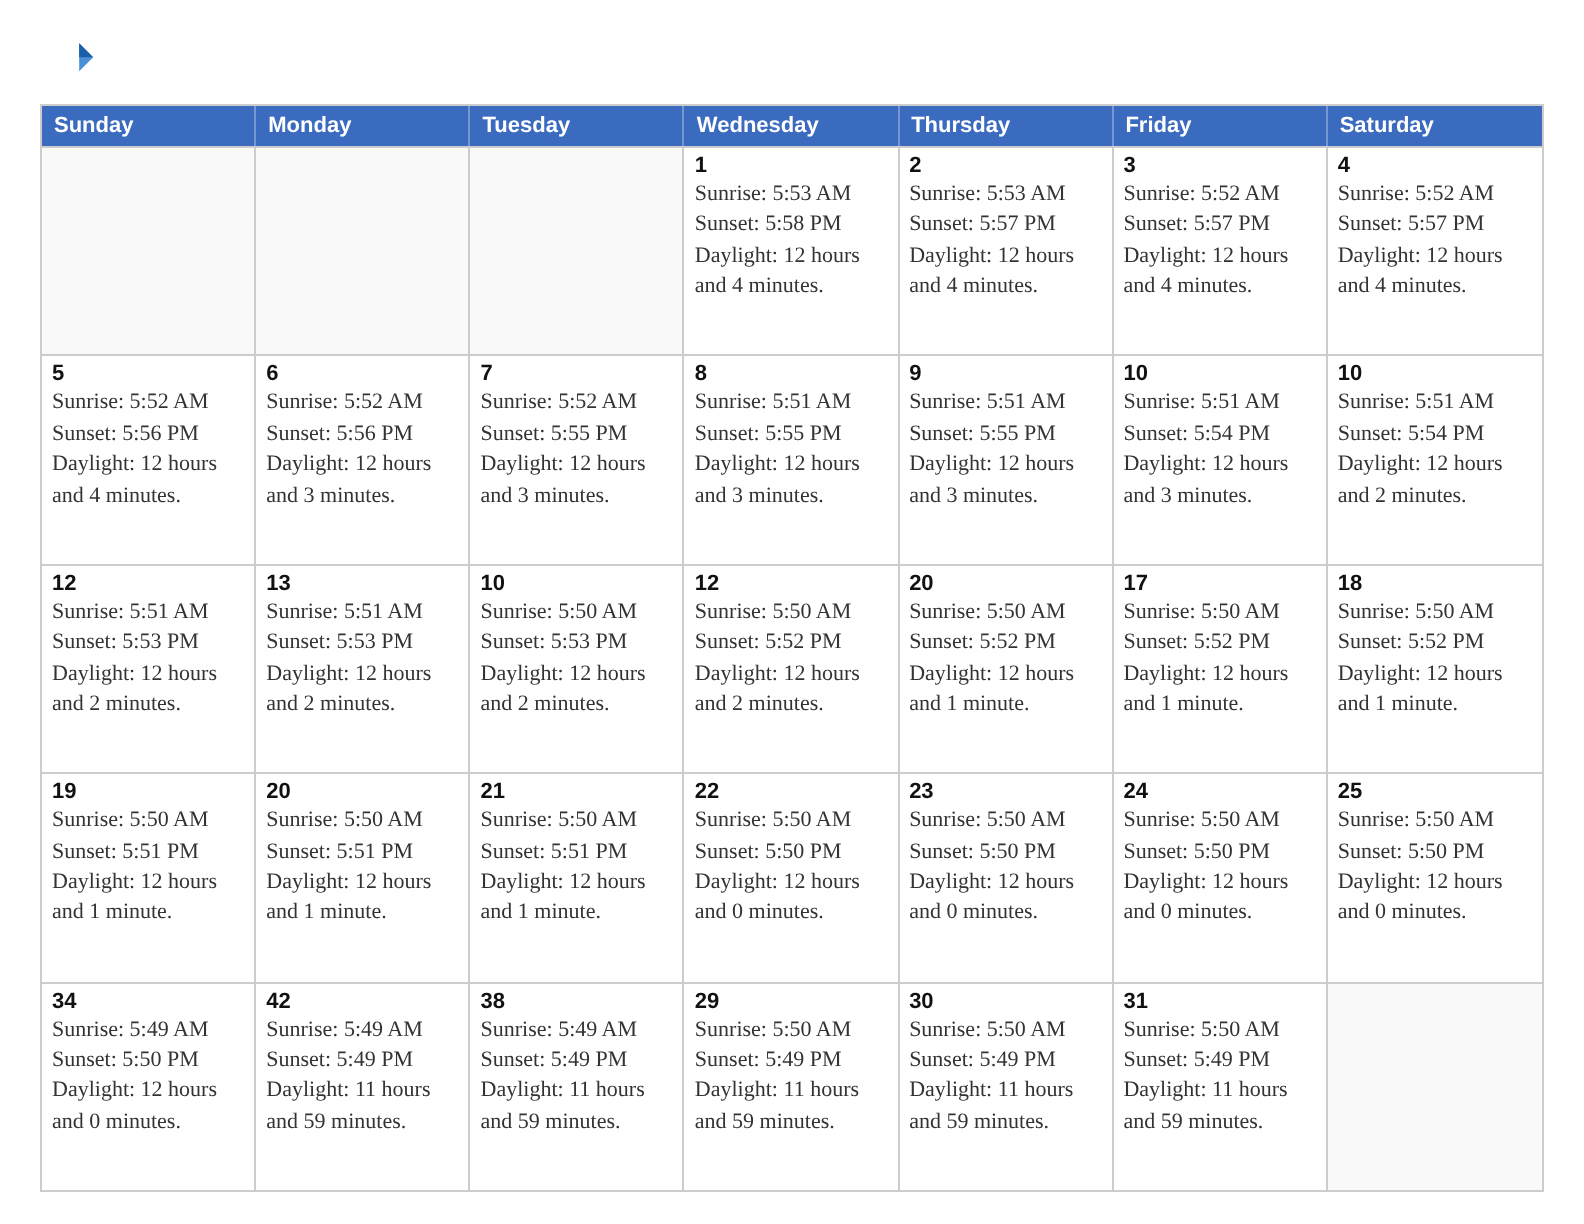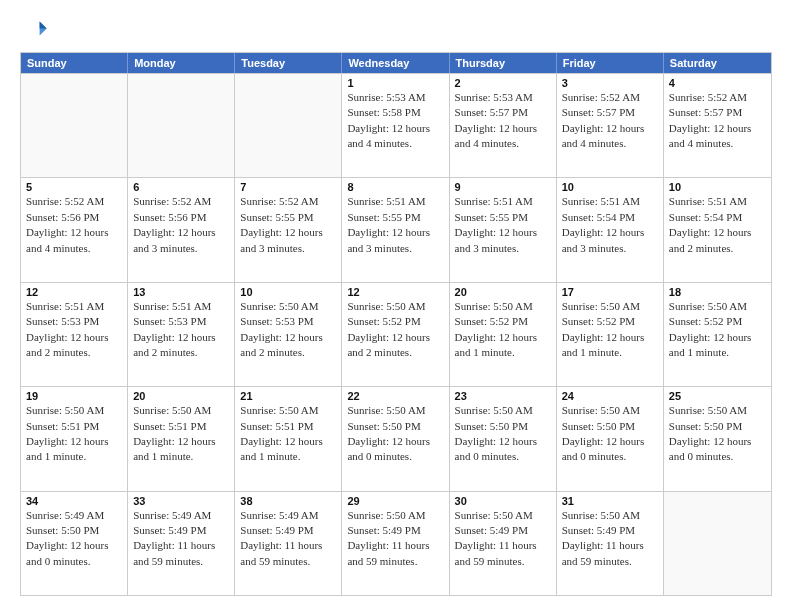--- a/index.html
+++ b/index.html
@@ -327,21 +327,21 @@
         </div>
         <div class="cal-row">
           <div class="cal-cell">
             <div class="day-num">34</div>
             <div class="day-info" style="white-space: pre-line;">Sunrise: 5:49 AM
 Sunset: 5:50 PM
 Daylight: 12 hours
 and 0 minutes.</div>
           </div>
           <div class="cal-cell">
-            <div class="day-num">33</div>
+            <div class="day-num">42</div>
             <div class="day-info" style="white-space: pre-line;">Sunrise: 5:49 AM
 Sunset: 5:49 PM
 Daylight: 11 hours
 and 59 minutes.</div>
           </div>
           <div class="cal-cell">
             <div class="day-num">38</div>
             <div class="day-info" style="white-space: pre-line;">Sunrise: 5:49 AM
 Sunset: 5:49 PM
 Daylight: 11 hours

